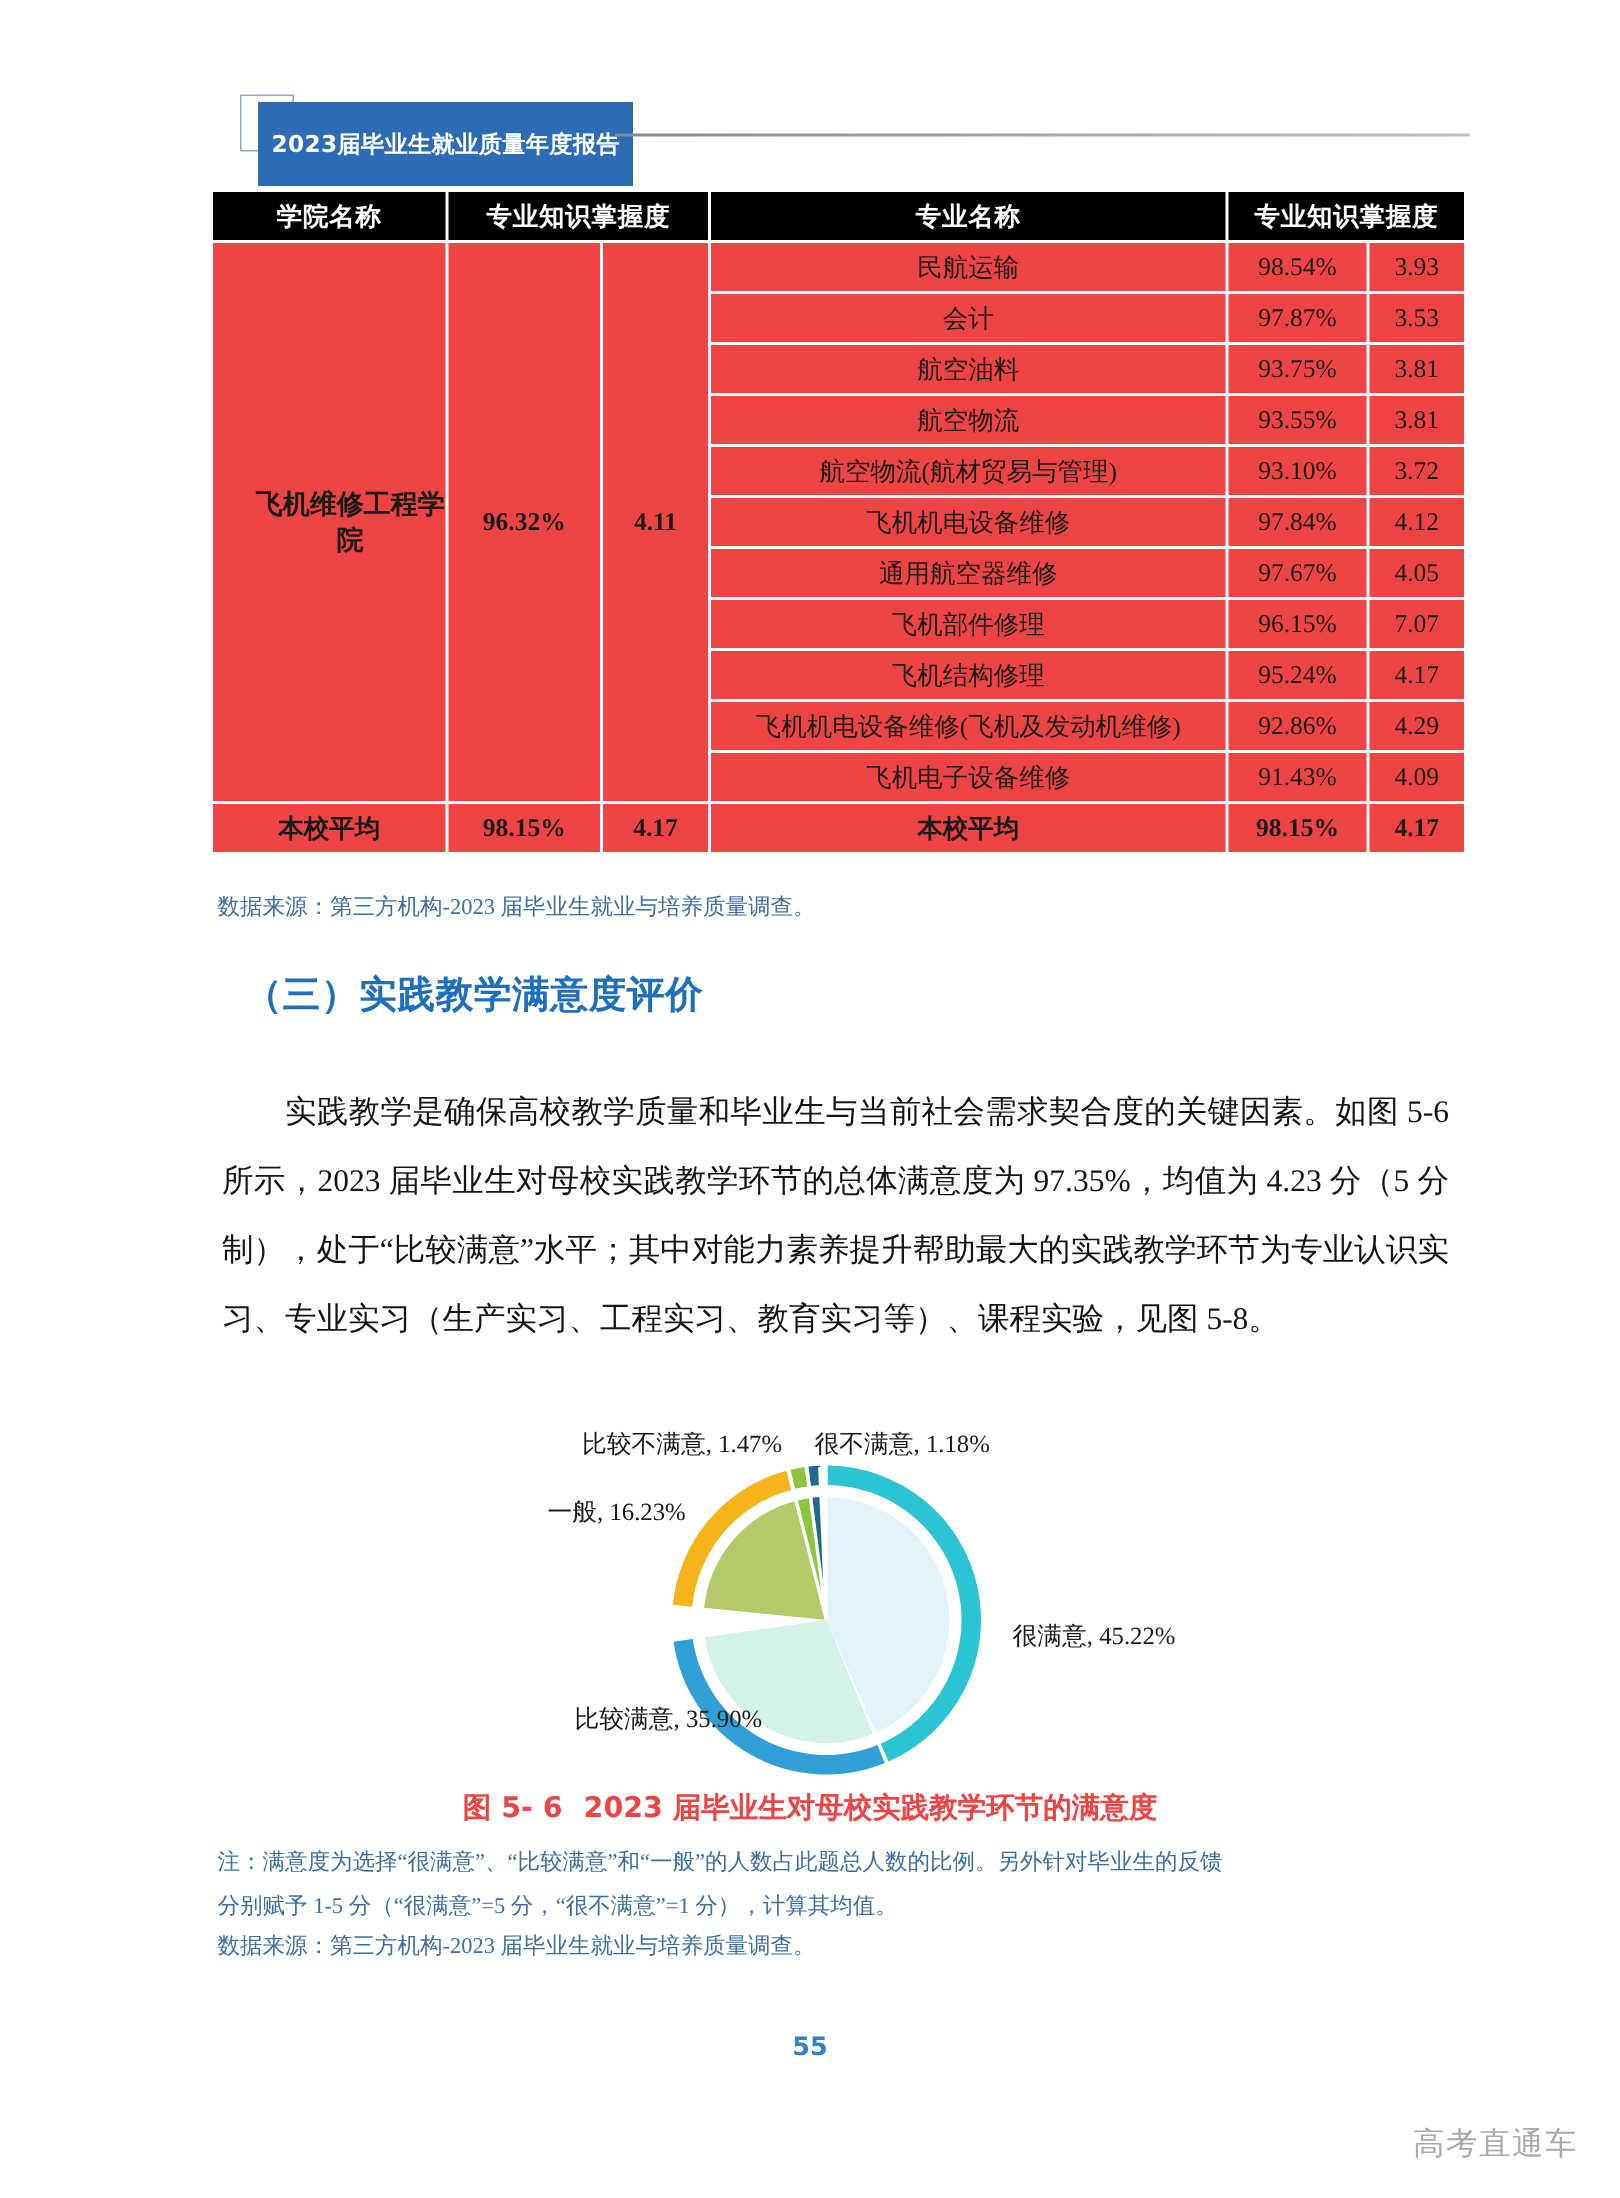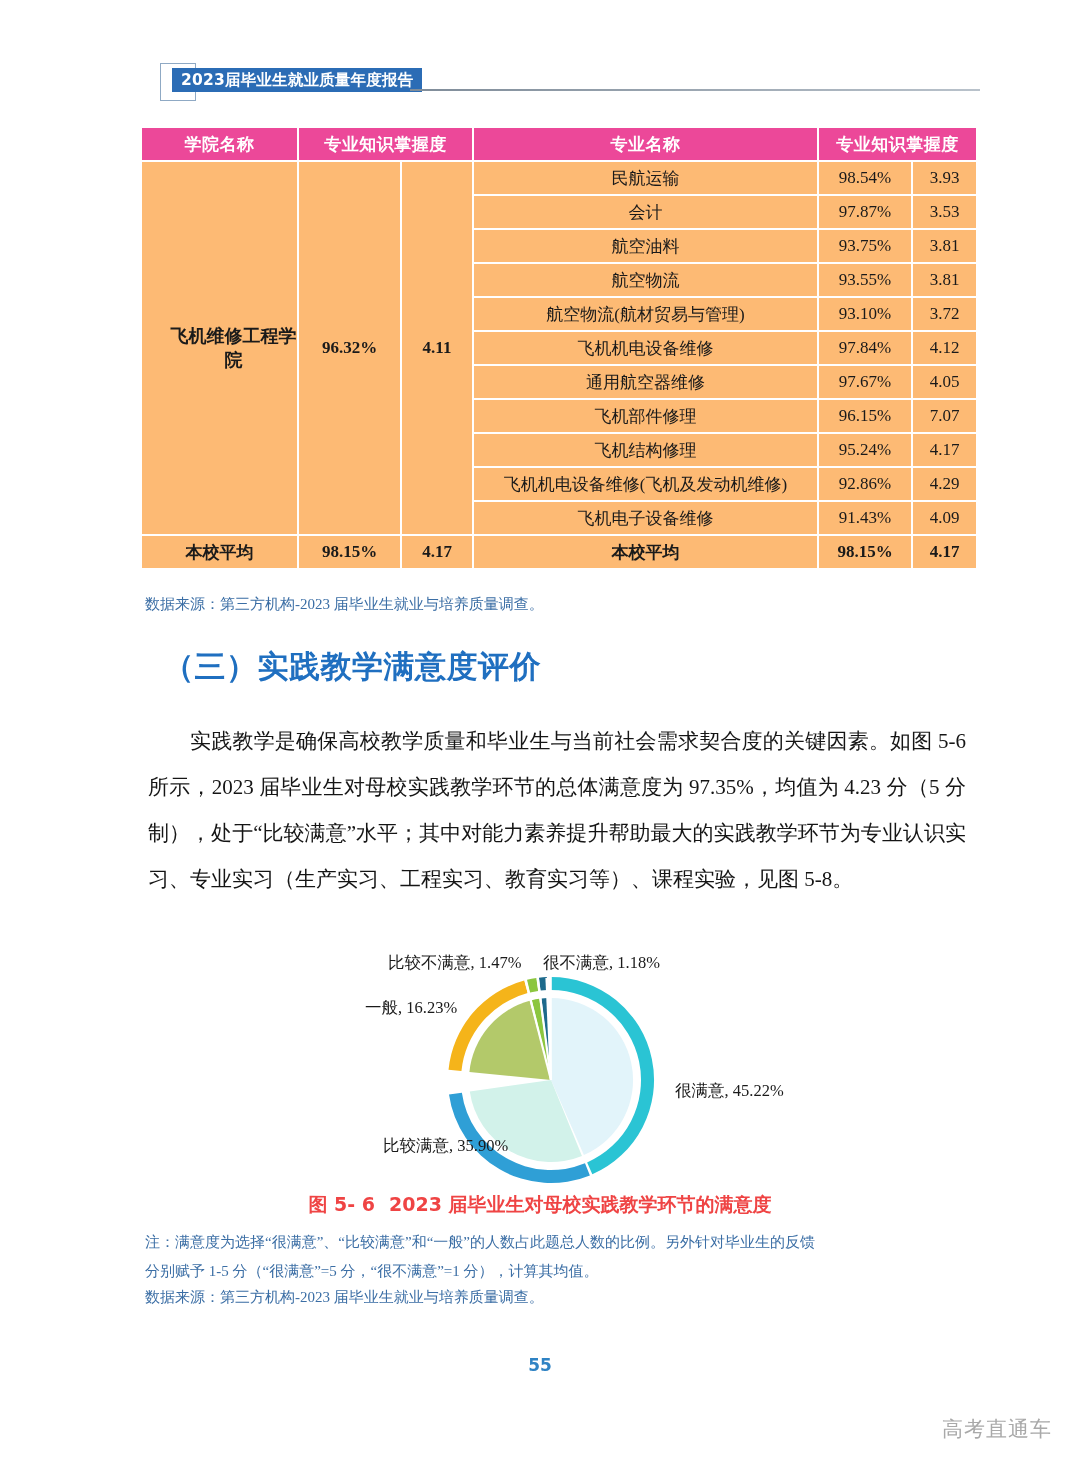--- a/index.html
+++ b/index.html
@@ -27,21 +27,21 @@
     left: 160px; top: 63px;
     width: 36px; height: 38px;
     border: 1px solid #8fa9c4;
     background: #ffffff;
     box-sizing: border-box;
   }
   .hdr-tag {
     position: absolute;
     left: 172px; top: 68px;
     height: 24px;
-    padding: 0 9px;
+    padding: 16px 9px;
     background: #2b6cb5;
     color: #ffffff;
     font-size: 15.5px;
     line-height: 24px;
     letter-spacing: .2px;
     white-space: nowrap;
     font-family: "DejaVu Sans", "Liberation Sans", sans-serif;
     font-weight: 700;
   }
   .hdr-rule {
@@ -61,31 +61,31 @@
     border-collapse: separate;
     border-spacing: 2px;
     width: 834px;
     table-layout: fixed;
   }
   table.grid th, table.grid td {
     padding: 0;
     margin: 0;
   }
   .th {
-    background: #ec4899;
+    background: #000000;
     color: #ffffff;
     font-weight: 700;
     font-size: 17px;
     text-align: center;
     height: 32px;
     font-family: "DejaVu Sans", "Liberation Sans", sans-serif;
     letter-spacing: .5px;
   }
   .cell {
-    background: #fdba74;
+    background: #ef4444;
     text-align: center;
     height: 32px;
     font-size: 17px;
     color: #1a1a1a;
     vertical-align: middle;
   }
   .cell.bold  { font-weight: 700; }
   .cell.merged {
     vertical-align: middle;
     font-weight: 700;
@@ -101,21 +101,21 @@
     left: 145px; top: 595px;
     font-size: 15px;
     color: #3b6ea5;
     font-family: "Liberation Serif", "DejaVu Serif", serif;
   }
 
   
   .sec-head {
     position: absolute;
     left: 163px; top: 646px;
-    font-size: 31px;
+    font-size: 25px;
     font-weight: 700;
     color: #1f6fc0;
     font-family: "DejaVu Sans", "Liberation Sans", sans-serif;
     letter-spacing: .5px;
     text-align: right;
   }
 
   
   .body-par {
     position: absolute;

